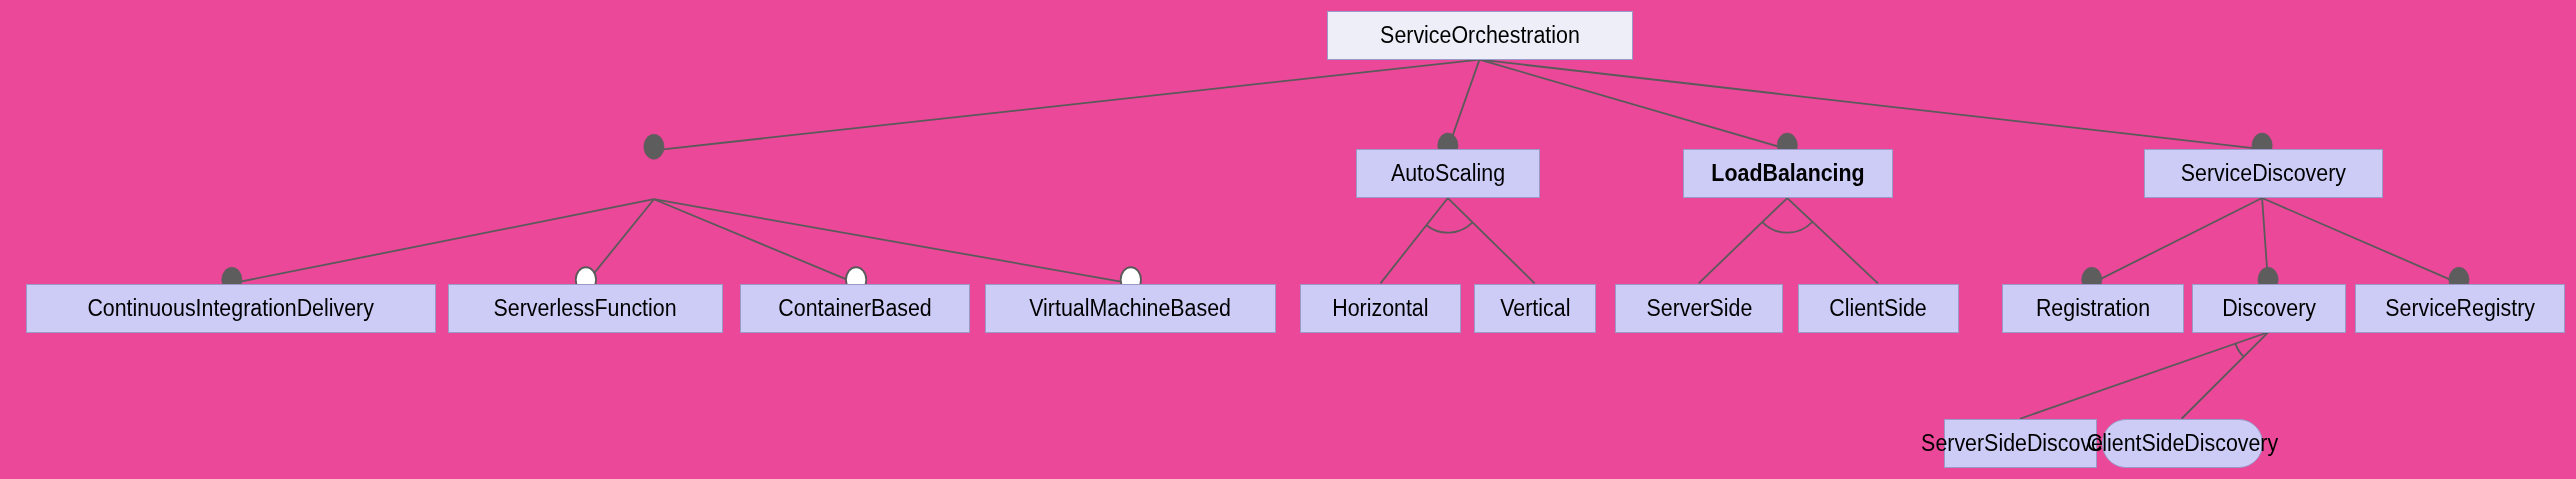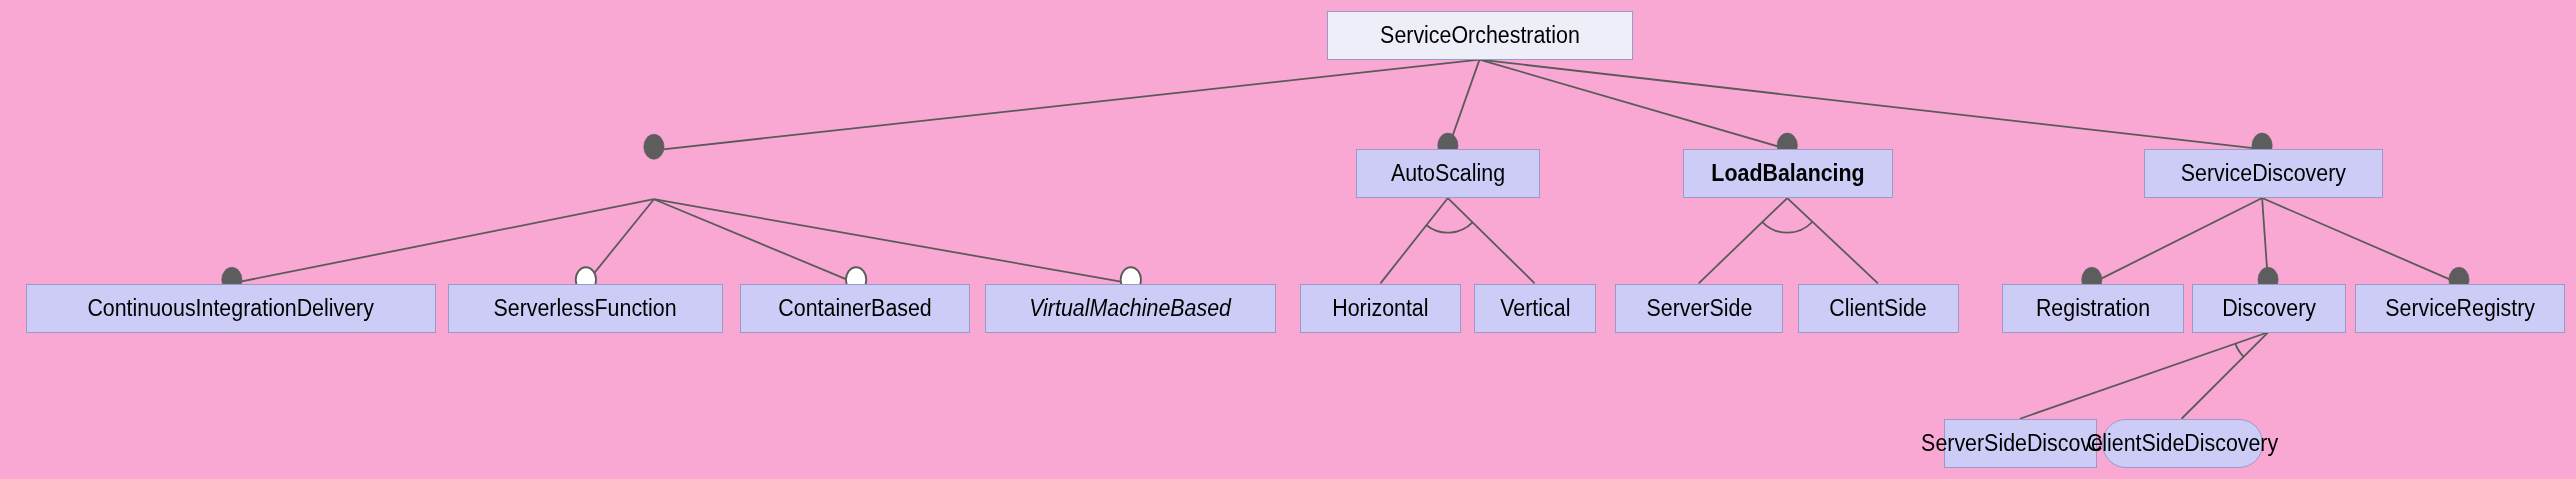--- a/index.html
+++ b/index.html
@@ -8,21 +8,21 @@
     padding: 0;
     background: #ffffff;
   }
   body {
     font-family: "Liberation Sans", sans-serif;
   }
   #diagram-canvas {
     position: relative;
     width: 2576px;
     height: 479px;
-    background: #f9a8d4;
+    background: #ec4899;
     overflow: hidden;
   }
   #edge-layer {
     position: absolute;
     left: 0;
     top: 0;
     width: 2576px;
     height: 479px;
     pointer-events: none;
   }
@@ -111,21 +111,21 @@
       </div>
       <div class="feature-node" style="left: 26px; top: 284px; width: 410px; height: 49px;">
         <span class="node-label">ContinuousIntegrationDelivery</span>
       </div>
       <div class="feature-node" style="left: 448px; top: 284px; width: 275px; height: 49px;">
         <span class="node-label">ServerlessFunction</span>
       </div>
       <div class="feature-node" style="left: 740px; top: 284px; width: 230px; height: 49px;">
         <span class="node-label">ContainerBased</span>
       </div>
-      <div class="feature-node" style="left: 985px; top: 284px; width: 291px; height: 49px; font-style: italic;">
+      <div class="feature-node" style="left: 985px; top: 284px; width: 291px; height: 49px;">
         <span class="node-label">VirtualMachineBased</span>
       </div>
       <div class="feature-node" style="left: 1300px; top: 284px; width: 161px; height: 49px;">
         <span class="node-label">Horizontal</span>
       </div>
       <div class="feature-node" style="left: 1474px; top: 284px; width: 122px; height: 49px;">
         <span class="node-label">Vertical</span>
       </div>
       <div class="feature-node" style="left: 1615px; top: 284px; width: 168px; height: 49px; text-align: right;">
         <span class="node-label">ServerSide</span>

